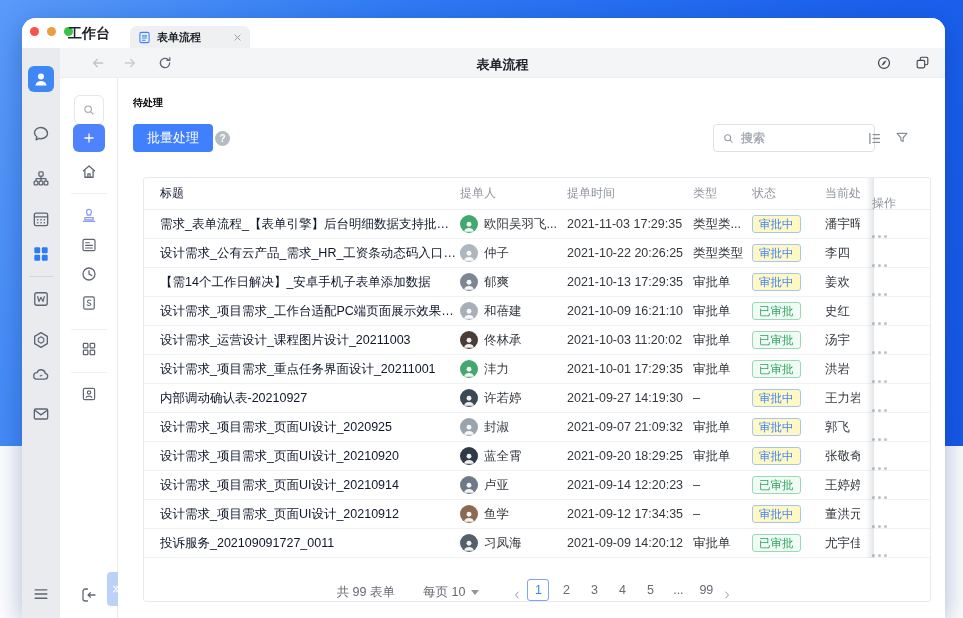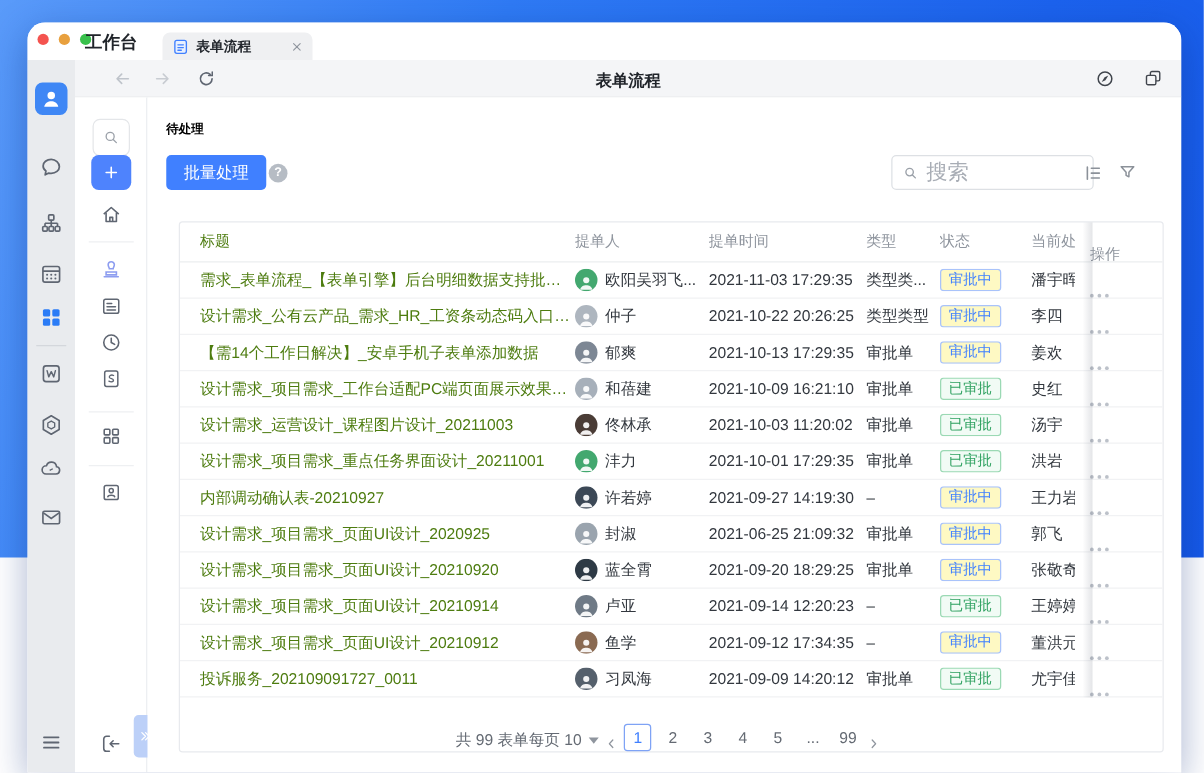--- a/index.html
+++ b/index.html
@@ -53,53 +53,53 @@
   
   .main { position:absolute; left:96px; top:60px; right:0; bottom:0; background:#fff; }
   .section-title { position:absolute; left:15px; top:18px; font-size:10px; font-weight:bold; color:#000000; }
   .batch-btn { position:absolute; left:15px; top:46px; height:28px; padding:0 14px;
     background:#4080ff; color:#fff; font-size:13px; border:none; border-radius:4px; line-height:28px; }
   .help { position:absolute; left:97px; top:53px; width:15px; height:15px; border-radius:50%;
     background:#b6bcc4; color:#fff; font-size:10px; font-weight:bold; text-align:center; line-height:15px; }
   .search-box { position:absolute; left:595px; top:46px; width:162px; height:28px;
     border:1px solid #dde0e4; border-radius:4px; display:flex; align-items:center; padding:0 8px; gap:6px;
     color:#9aa0a8; background:#fff; }
-  .search-box input { border:none; outline:none; width:110px; font-size:17px; color:#a16207; background:transparent; }
+  .search-box input { border:none; outline:none; width:110px; font-size:12px; color:#a16207; background:transparent;font-weight:bold; }
   .search-box input::placeholder { color:#a8adb5; }
   .tool-ic { position:absolute; top:52px; width:17px; height:17px; color:#8b9199; display:flex; }
 
   
   .card { position:absolute; left:25px; top:99px; width:788px; height:425px;
     border:1px solid #e8eaee; border-radius:3px; background:#fff; }
   .trow { display:flex; align-items:center; height:29px; border-bottom:1px solid #f1f2f4;
     font-size:12.5px; color:#33383f; position:relative; }
   .thead { height:32px; color:#8f959e; font-size:12px; border-bottom:1px solid #eceef0; }
   .c { padding-left:0; overflow:hidden; white-space:nowrap; flex:none; }
-  .c-title { width:316px; padding-left:16px; color:#4d7c0f; text-overflow:ellipsis; }
+  .c-title { width:316px; padding-left:16px; color:#0f172a; text-overflow:ellipsis; }
   .c-sub { width:107px; display:flex; align-items:center; gap:6px; }
   .c-time { width:126px; }
   .c-type { width:59px; }
   .c-status { width:73px; }
   .c-handler { width:35px; }
   .c-op { width:56px; padding-left:12px;margin-top:20px; }
   .avatar { width:18px; height:18px; border-radius:50%; flex:none;
     display:flex; align-items:flex-end; justify-content:center; overflow:hidden; }
   .badge { display:inline-block; font-size:11.5px; line-height:16px; padding:0 6px;
     border-radius:3px; border:1px solid; }
   .badge.pending { color:#4080ff; border-color:#a9c3fa; background:#fef9c3; }
   .badge.approved { color:#2ea160; border-color:#9bd9b4; background:#f1fbf5; }
   .dots { display:inline-flex; gap:3px; }
   .dots i { width:3px; height:3px; border-radius:50%; background:#bcc1c9; }
   .col-shadow { position:absolute; right:56px; top:0; height:380px; width:8px;
     background:linear-gradient(to left, rgba(60,70,90,.14), rgba(60,70,90,0)); pointer-events:none; }
 
   
   .pagination { position:absolute; left:0; right:0; bottom:0; height:43px;
     display:flex; align-items:flex-end; justify-content:center; font-size:12.5px; color:#646a73; }
-  .per-page { display:flex; align-items:center; gap:6px; margin:0 0; }
+  .per-page { display:flex; align-items:center; gap:6px; margin:0 28px; }
   .caret { width:0; height:0; border-left:4px solid transparent; border-right:4px solid transparent;
     border-top:5px solid #8f959e; }
   .pg-chevron { color:#8f959e; display:flex; margin:0 4px; }
   .page { min-width:22px; height:22px; line-height:20px; text-align:center; border-radius:3px;
     border:1px solid transparent; padding:0 3px; }
   .page.current { border-color:#7fa3f5; color:#4080ff; }
   svg { display:block; }
 </style>
 </head>
 <body>
@@ -506,21 +506,21 @@
     <div class="c c-title">设计需求_项目需求_页面UI设计_2020925</div>
     <div class="c c-sub">
       <span class="avatar" style="background: rgb(154, 164, 174);">
         <svg width="14" height="14" viewBox="0 0 24 24" fill="#ffffff" opacity="0.92">
                     <circle cx="12" cy="9" r="4.2"></circle>
                     <path d="M3.5 22c.9-4.6 4.6-6.4 8.5-6.4s7.6 1.8 8.5 6.4z"></path>
                   </svg>
       </span>
       <span>封淑</span>
     </div>
-    <div class="c c-time">2021-06-25 21:09:32</div>
+    <div class="c c-time">2021-09-07 21:09:32</div>
     <div class="c c-type">审批单</div>
     <div class="c c-status"><span class="badge pending">审批中</span></div>
     <div class="c c-handler">郭飞</div>
     <div class="c c-op"><span class="dots">
                   <i></i>
                   <i></i>
                   <i></i>
                 </span></div>
   </div>
 

